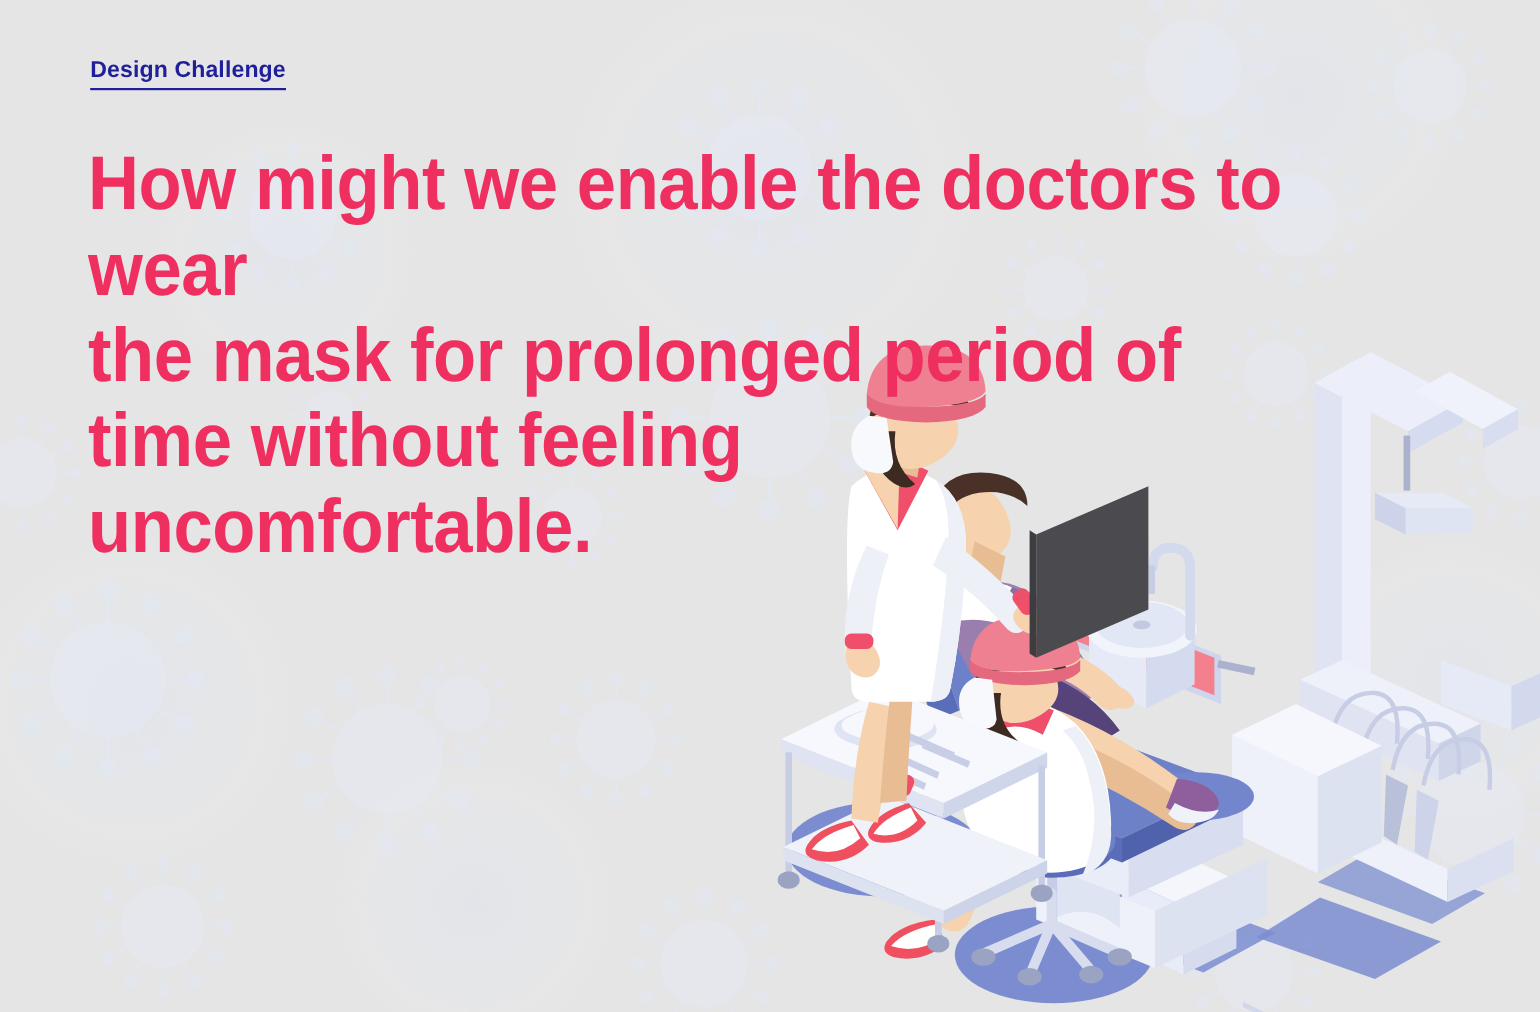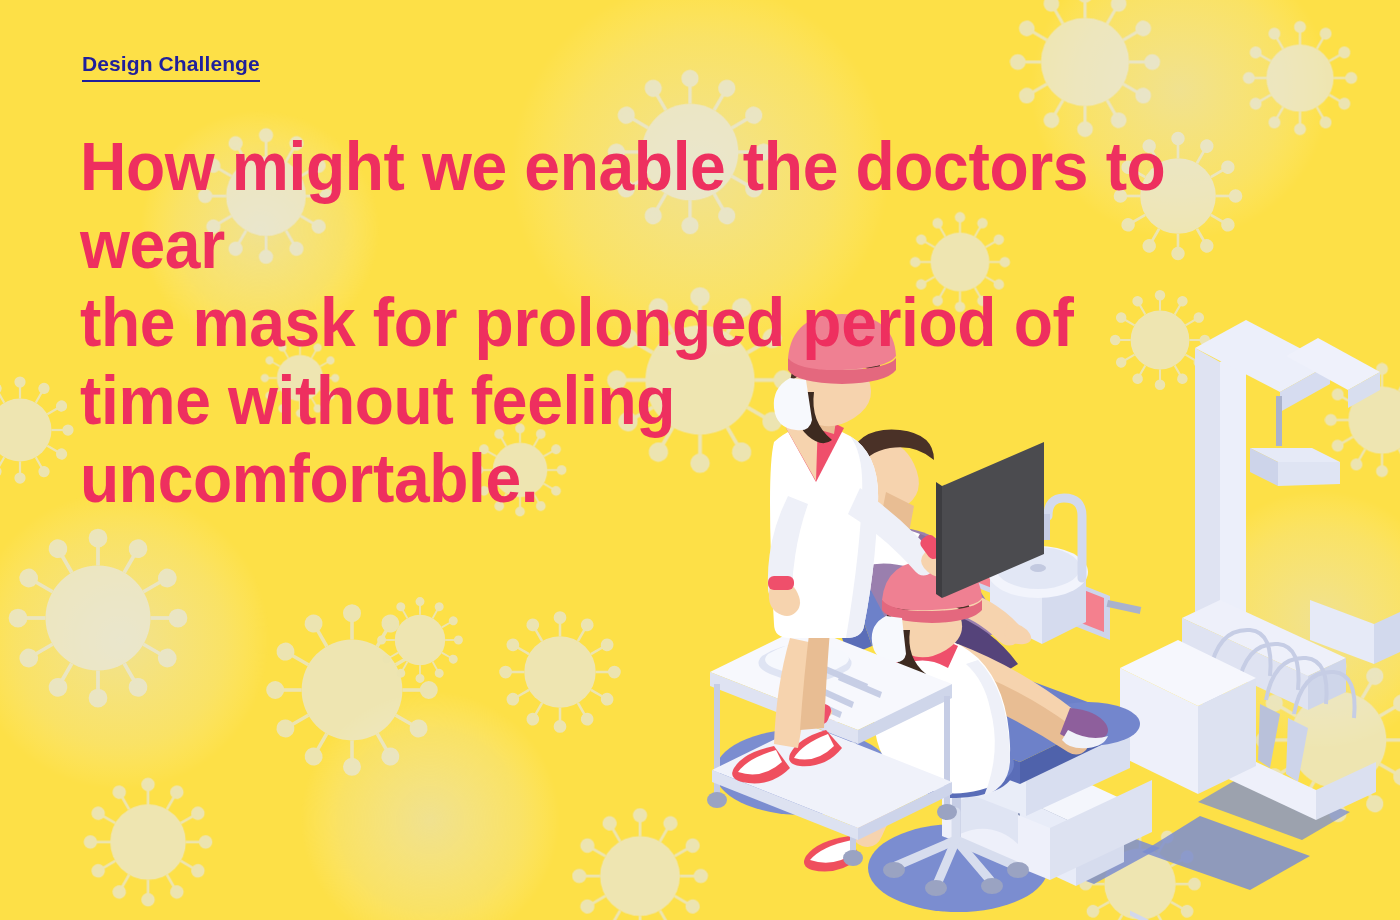--- a/index.html
+++ b/index.html
@@ -7,21 +7,21 @@
     padding: 0;
     background: #ffffff;
   }
   body {
     font-family: "Liberation Sans", sans-serif;
   }
   .page {
     position: relative;
     width: 1400px;
     height: 920px;
-    background: #fde047;
+    background: #e5e5e5;
     overflow: hidden;
   }
 
   
   .bg-virus-layer {
     position: absolute;
     inset: 0;
     pointer-events: none;
     z-index: 0;
   }

